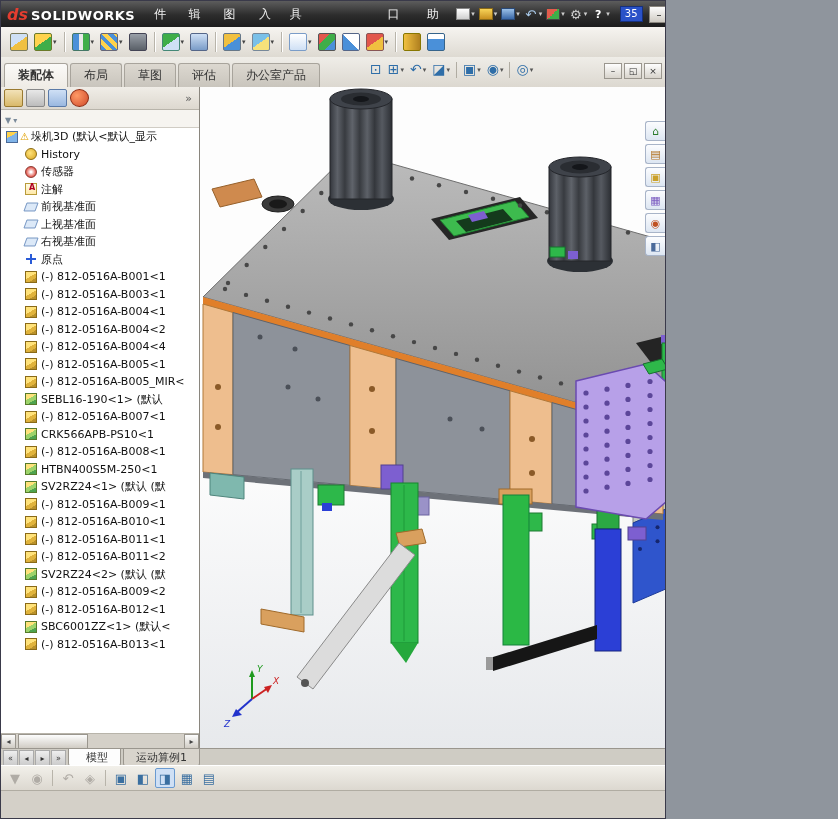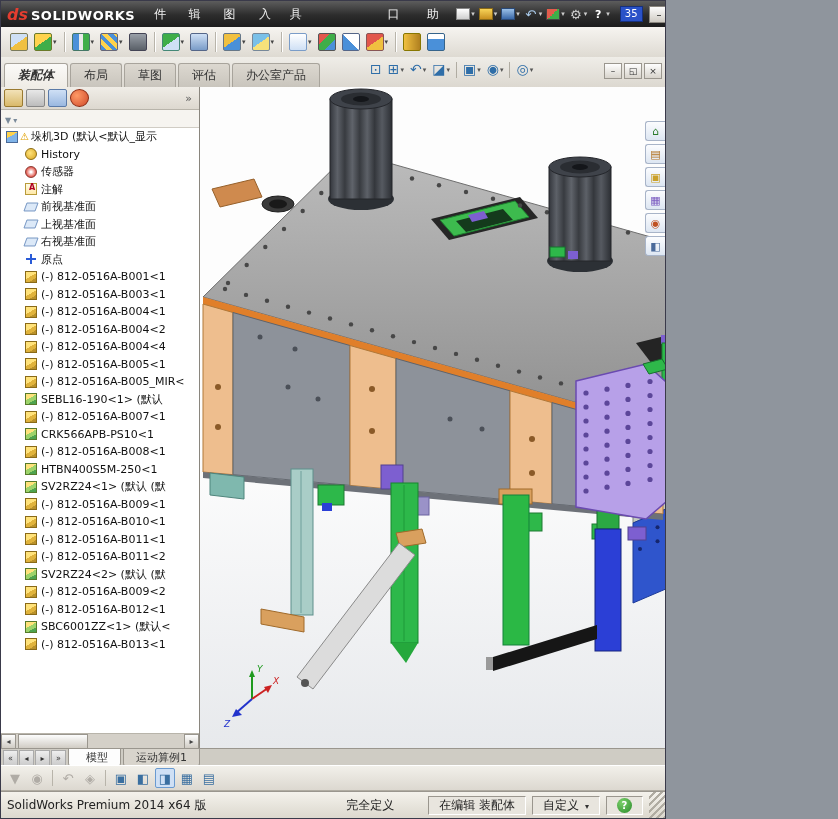--- a/index.html
+++ b/index.html
@@ -51,21 +51,21 @@
   .tb-explline .tg{background:linear-gradient(45deg,#4a90d9 0 50%,#fff 50%);border:1px solid #568;}
   .tb-interf .tg{background:linear-gradient(145deg,#e2574c 0 50%,#f0c040 50%);border:1px solid #855;}
   .tb-measure .tg{background:linear-gradient(90deg,#f0c040,#b08020);border:1px solid #870;}
   .tb-window .tg{background:linear-gradient(180deg,#fff 0 30%,#4a90d9 30%);border:1px solid #36648b;}
   .toolbar1 .tsep{width:1px;height:20px;background:#b8b4aa;box-shadow:1px 0 0 #fff;margin:0 4px;}
 
   
   .tabrow{position:absolute;top:56px;left:0;right:0;height:30px;background:linear-gradient(#efede8,#dcd8d0);border-bottom:1px solid #9a968e;}
   .cmdtabs{position:absolute;left:3px;bottom:0;display:flex;align-items:flex-end;}
   .cmdtab{height:23px;display:flex;align-items:center;padding:0 13px;margin-right:2px;border:1px solid #a8a49c;border-bottom:none;border-radius:3px 3px 0 0;background:linear-gradient(#dcd8d0,#c9c5bd);color:#333;font-size:12px;}
-  .cmdtab.active{background:linear-gradient(#fbfaf8,#efece6);font-weight:bold;font-style:italic;}
+  .cmdtab.active{background:linear-gradient(#fbfaf8,#efece6);font-weight:bold;}
   .headsup{position:absolute;top:3px;display:flex;align-items:center;}
   #headsup1{left:366px;} #headsup2{left:702px;}
   .hicon{display:flex;align-items:center;padding:2px 3px;border-radius:2px;}
   .hg::before{font-size:14px;line-height:14px;color:#2f6ea8;}
   .h-zoomfit .hg::before{content:"⊡";}
   .h-zoomarea .hg::before{content:"⊞";}
   .h-prev .hg::before{content:"↶";}
   .h-section .hg::before{content:"◪";}
   .h-orient .hg::before{content:"▣";}
   .h-display .hg::before{content:"◉";}
@@ -815,27 +815,13 @@
       <span class="bti bt-prev disabled" data-name="previous-view-icon"></span>
       <span class="bti bt-3dv disabled" data-name="3d-drawing-view-icon"></span>
       <span class="tsep" data-name="separator"></span>
       <span class="bti bt-orient" data-name="view-orientation-icon"></span>
       <span class="bti bt-shaded" data-name="shaded-with-edges-icon"></span>
       <span class="bti bt-iso selected" data-name="isometric-view-icon"></span>
       <span class="bti bt-selector" data-name="view-selector-icon"></span>
       <span class="bti bt-grid" data-name="grid-icon"></span>
     </div>
 
-  <div class="statusbar" data-name="status-bar">
-    <span data-name="product-version-label">SolidWorks Premium 2014 x64 版</span>
-    <span class="sb-spacer"></span>
-    <span class="sb-plain" data-name="definition-state-label">完全定义</span>
-    <span class="sseg" data-name="editing-state-label">在编辑 装配体</span>
-    <span class="sseg sb-custom" data-name="custom-dropdown">
-        <span>自定义</span>
-        <span class="cdd" data-name="chevron-down-icon"></span>
-      </span>
-    <span class="sseg" data-name="help-segment">
-        <span class="help-badge" data-name="quick-tips-icon"></span>
-      </span>
-    <span class="grip" data-name="resize-grip"></span>
-  </div>
 </div>
 
 </body></html>

